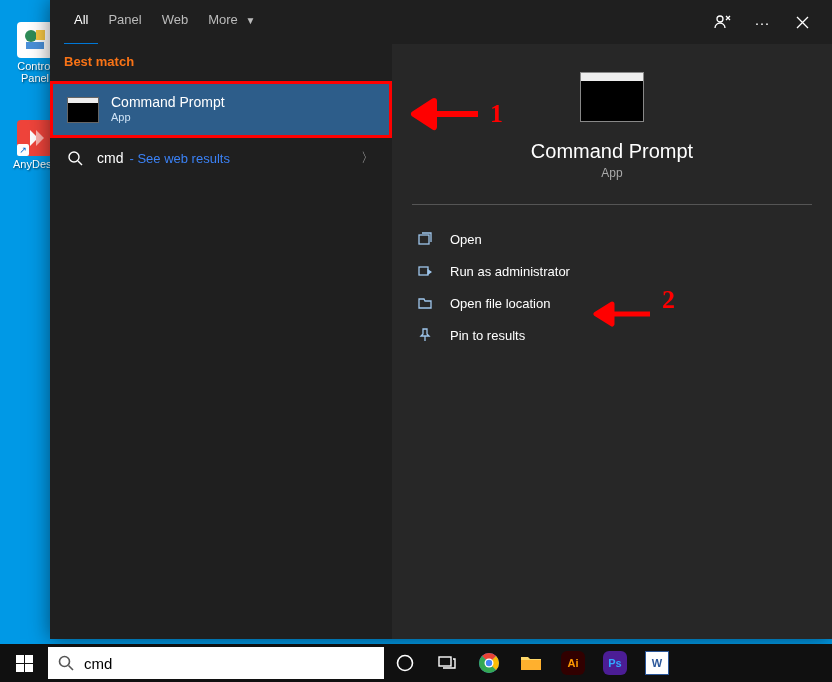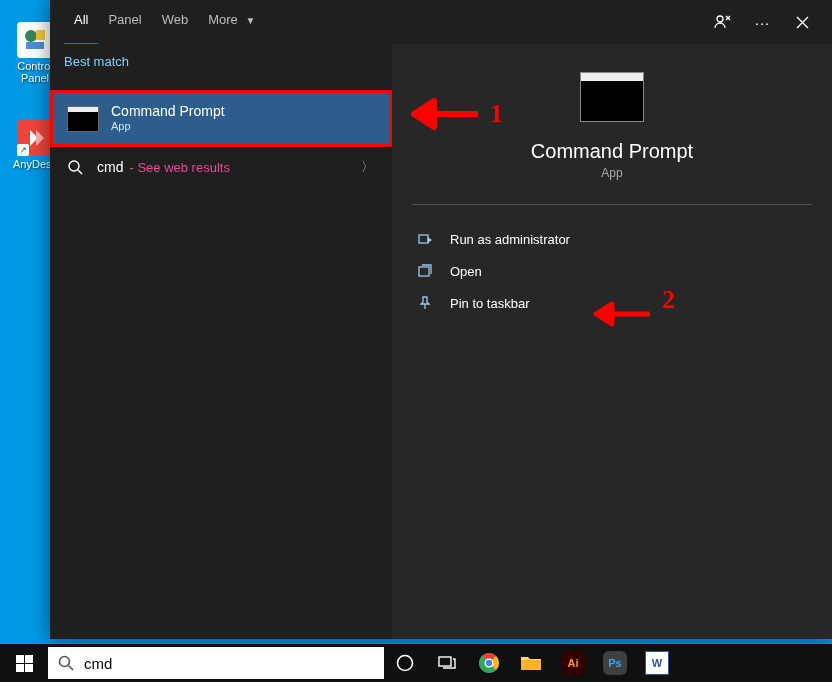--- a/index.html
+++ b/index.html
@@ -18,32 +18,32 @@
 .tabs { display: flex; align-items: center; height: 44px; padding: 0 14px; color: #bbb; font-size: 13px; }
 .tab { padding: 0 10px; height: 48px; line-height: 44px; cursor: pointer; }
 .tab.active { color: #fff; border-bottom: 3px solid #0078d7; }
 .tabs-spacer { flex: 1; }
 .header-icon { width: 32px; height: 32px; display: flex; align-items: center; justify-content: center; color: #fff; margin-left: 8px; cursor: pointer; font-size: 15px;}
 .chevron-down { font-size: 10px; margin-left: 4px; }
 
 .panel-body { flex: 1; display: flex; min-height: 0; }
 
 .left-col { width: 342px; background: #1f1f1f; display: flex; flex-direction: column; }
-.section-header { color: #7dd3fc; font-size: 13px; font-weight: 400; padding: 10px 14px 21px; }
+.section-header { color: #f97316; font-size: 13px; font-weight: 700; padding: 10px 14px 12px; }
 
 .best-match-item { position: relative; display: flex; align-items: center; background: #2d5d8a; height: 57px; padding: 0 14px; border: 3px solid #ff0000; cursor: pointer; }
 .cmd-thumb-sm { width: 32px; height: 26px; background: #000; border: 1px solid #666; position: relative; }
 .cmd-thumb-sm::before { content:""; position:absolute; top:0; left:0; right:0; height:5px; background:#eee; }
 .match-text { margin-left: 12px; line-height: 1.25; }
 .match-title { color: #fff; font-size: 14px; }
 .match-sub { color: #cfe3f5; font-size: 11px; }
 
 .web-item { display: flex; align-items: center; height: 40px; padding: 0 18px; color: #fff; font-size: 14px; cursor: pointer; }
 .web-item .q { margin-left: 14px; }
-.web-item .hint { color: #ec4899; margin-left: 6px; font-size: 13px; }
+.web-item .hint { color: #3b82f6; margin-left: 6px; font-size: 13px; }
 .web-item .caret { margin-left: auto; color: #aaa; font-size: 13px; }
 
 .right-col { flex: 1; background: #272727; padding: 28px 20px 0; position: relative; }
 .preview-box { display: flex; flex-direction: column; align-items: center; padding-bottom: 24px; border-bottom: 1px solid #555; }
 .cmd-thumb-lg { width: 64px; height: 50px; background: #000; border: 1px solid #888; position: relative; margin-bottom: 18px; }
 .cmd-thumb-lg::before { content:""; position:absolute; top:0; left:0; right:0; height:8px; background:#eee; }
 .preview-title { color: #fff; font-size: 20px; font-weight: 400; }
 .preview-sub { color: #aaa; font-size: 12px; margin-top: 3px; }
 
 .actions { margin-top: 18px; }
@@ -55,21 +55,21 @@
 .anno-num { color: #ff0000; font-size: 26px; font-weight: 700; font-family: 'Comic Sans MS', cursive; margin-left: 10px; }
 
 
 .taskbar { position: absolute; left: 0; bottom: 0; width: 832px; height: 38px; background: #101010; display: flex; align-items: center; }
 .start-btn { width: 48px; height: 38px; display: flex; align-items: center; justify-content: center; cursor: pointer; }
 .search-box { width: 336px; height: 32px; background: #fff; display: flex; align-items: center; padding: 0 10px; }
 .search-box input { flex:1; border:none; outline:none; font-size: 15px; background: transparent; margin-left: 10px; }
 .tb-icon { width: 42px; height: 38px; display:flex; align-items:center; justify-content:center; color:#fff; cursor:pointer; font-size:16px; }
 .app-tile { width: 24px; height: 24px; border-radius: 6px; display:flex; align-items:center; justify-content:center; font-size:11px; font-weight:700; color:#fff; }
 .tile-ai { background:#310000; color:#ff9a00; }
-.tile-ps { background:#404040; color:#31a8ff; }
+.tile-ps { background:#4c1d95; color:#31a8ff; }
 .word-tile { width:24px; height:24px; background:#fff; border:1px solid #2b579a; display:flex; align-items:center; justify-content:center; color:#2b579a; font-weight:700; font-size:11px; }
 svg { display:block; }
 </style>
 </head>
 <body>
 
 <div class="desktop">
   <div class="desktop-icon" style="left:10px; top:22px;">
     <div class="ico" style="background:#fff;">
       <svg width="26" height="26" viewBox="0 0 26 26">
@@ -145,42 +145,50 @@
       <div class="preview-box">
         <div class="cmd-thumb-lg"></div>
         <div class="preview-title">Command Prompt</div>
         <div class="preview-sub">App</div>
       </div>
 
       <div class="actions">
         <div class="action">
           <span class="action-icon">
               <svg width="14" height="14" viewBox="0 0 14 14" fill="none" stroke="#9fc6ec" stroke-width="1.3">
+                <rect x="1" y="3" width="10" height="9"></rect>
+                <path d="M4 1h9v9"></path>
+              </svg>
+            </span>
+          <span>Open</span>
+        </div>
+        <div class="action">
+          <span class="action-icon">
+              <svg width="14" height="14" viewBox="0 0 14 14" fill="none" stroke="#9fc6ec" stroke-width="1.3">
                 <rect x="1" y="3" width="9" height="8"></rect>
                 <path d="M10 6l3 2-3 2z" fill="#9fc6ec"></path>
               </svg>
             </span>
           <span>Run as administrator</span>
         </div>
         <div class="action">
           <span class="action-icon">
               <svg width="14" height="14" viewBox="0 0 14 14" fill="none" stroke="#9fc6ec" stroke-width="1.3">
-                <rect x="1" y="3" width="10" height="9"></rect>
-                <path d="M4 1h9v9"></path>
-              </svg>
-            </span>
-          <span>Open</span>
+                <path d="M1 3h5l1 2h6v7H1z"></path>
+              </svg>
+            </span>
+          <span>Open file location</span>
         </div>
         <div class="action">
           <span class="action-icon">
               <svg width="14" height="14" viewBox="0 0 14 14" fill="none" stroke="#9fc6ec" stroke-width="1.3">
                 <path d="M5 1h4v5l2 2H3l2-2zM7 8v5"></path>
               </svg>
             </span>
-          <span>Pin to taskbar</span>
+          <span>Pin to results</span>
         </div>
       </div>
 
       <div class="anno" style="left:200px; top:252px;">
         <svg width="60" height="36" viewBox="0 0 60 36">
             <path d="M58 18 L20 18 M20 8 L4 18 L20 28 Z" fill="none" stroke="#ff0000" stroke-width="5" stroke-linejoin="round"></path>
             <path d="M20 8 L4 18 L20 28 Z" fill="#ff0000"></path>
           </svg>
         <span class="anno-num" style="position:relative; top:-14px;">2</span>
       </div>

